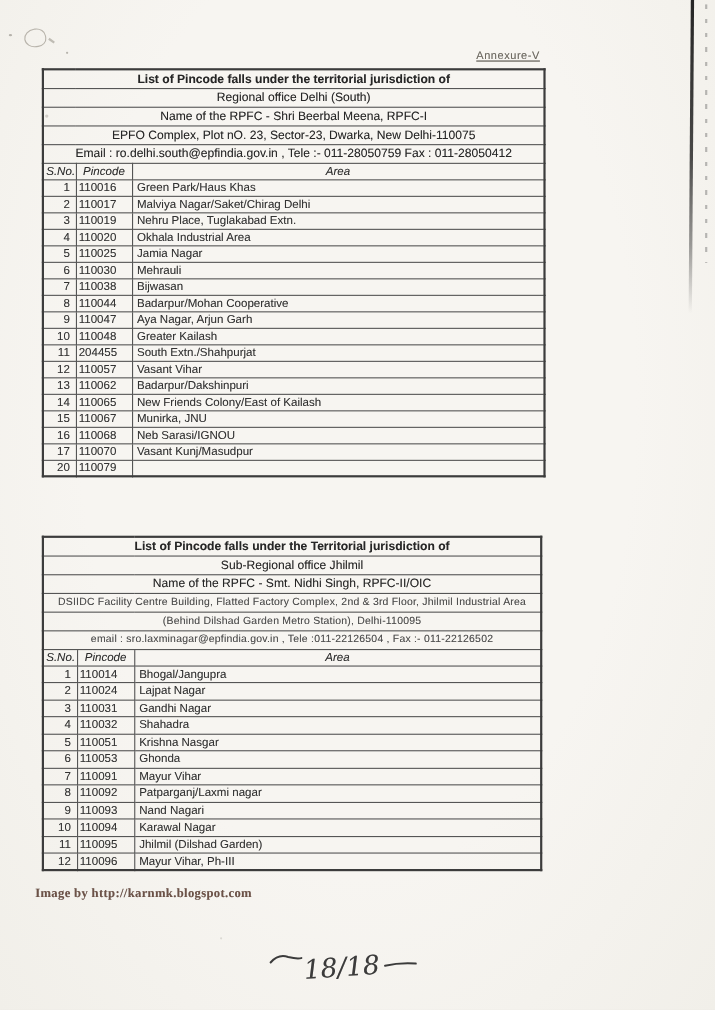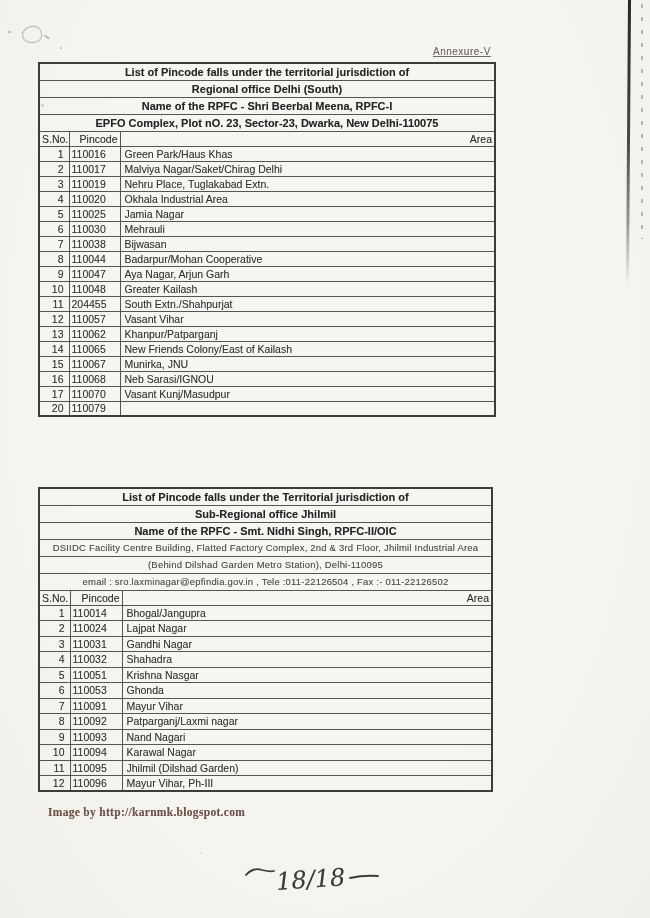--- a/index.html
+++ b/index.html
@@ -54,36 +54,36 @@
     position:absolute; border-collapse:collapse; table-layout:fixed;
     border:2px solid #3c3c3c;
   }
   td {
     border:1px solid #555; overflow:hidden; white-space:nowrap;
     padding:0 2px; font-size:10.5px; color:#333; line-height:12px;
   }
   .t1 { left:38px; top:62px;  width:458px; }
   .t2 { left:38px; top:487px; width:455px; }
 
-  tr.hdr td   { text-align:center; font-weight:bold; color:#262626; font-size:11px; }
+  tr.hdr td   { text-align:center; font-weight:normal; color:#262626; font-size:11px; }
   tr.hdr      { height:17px;margin-top:24px; }
   tr.hdr-semi td { font-weight:600; }
   tr.hdr-lite td {
     font-weight:normal; font-size:9.5px; color:#4c4c4c; letter-spacing:0.2px;
   }
   tr.colhead  { height:15px; }
-  tr.colhead td { text-align:right; font-size:10.5px; color:#2e2e2e; }
+  tr.colhead td { text-align:center; font-size:10.5px; color:#2e2e2e;font-style:italic; }
   .t1 tbody tr { height:15px; }
   .t2 tbody tr { height:15.5px; }
   td.sno  { text-align:right; padding-right:5px; }
   td.pin  { text-align:left; padding-right:6px; }
   td.area { text-align:left;  padding-left:4px; }
 
   .credit {
-    position:absolute; left:48px; top:806px;
+    position:absolute; left:32px; top:806px;
     font-family:"Liberation Serif", serif; font-weight:bold;
     font-size:11.5px; color:#6d5247; letter-spacing:0.3px;text-align:right;
   }
 
   .handwriting { position:absolute; left:238px; top:848px; }
   .handwriting svg text {
     font-family:"DejaVu Serif", serif; font-style:italic;
     font-size:24px; fill:#3b3b3b;
   }
   .handwriting svg path { stroke:#3b3b3b; stroke-width:1.8; fill:none; stroke-linecap:round; }
@@ -116,20 +116,23 @@
         </tr>
       <tr class="hdr">
           <td colspan="3">Regional office Delhi (South)</td>
         </tr>
       <tr class="hdr">
           <td colspan="3">Name of the RPFC - Shri Beerbal Meena, RPFC-I</td>
         </tr>
       <tr class="hdr">
           <td colspan="3">EPFO Complex, Plot nO. 23, Sector-23, Dwarka, New Delhi-110075</td>
         </tr>
+      <tr class="hdr">
+          <td colspan="3">Email : ro.delhi.south@epfindia.gov.in , Tele :- 011-28050759 Fax : 011-28050412</td>
+        </tr>
       <tr class="colhead">
         <td>S.No.</td>
         <td>Pincode</td>
         <td>Area</td>
       </tr>
     </thead>
     <tbody>
 
         <tr>
           <td class="sno">1</td>
@@ -199,21 +202,21 @@
 
         <tr>
           <td class="sno">12</td>
           <td class="pin">110057</td>
           <td class="area">Vasant Vihar</td>
         </tr>
 
         <tr>
           <td class="sno">13</td>
           <td class="pin">110062</td>
-          <td class="area">Khanpur/Patparganj</td>
+          <td class="area">Badarpur/Dakshinpuri</td>
         </tr>
 
         <tr>
           <td class="sno">14</td>
           <td class="pin">110065</td>
           <td class="area">New Friends Colony/East of Kailash</td>
         </tr>
 
         <tr>
           <td class="sno">15</td>

